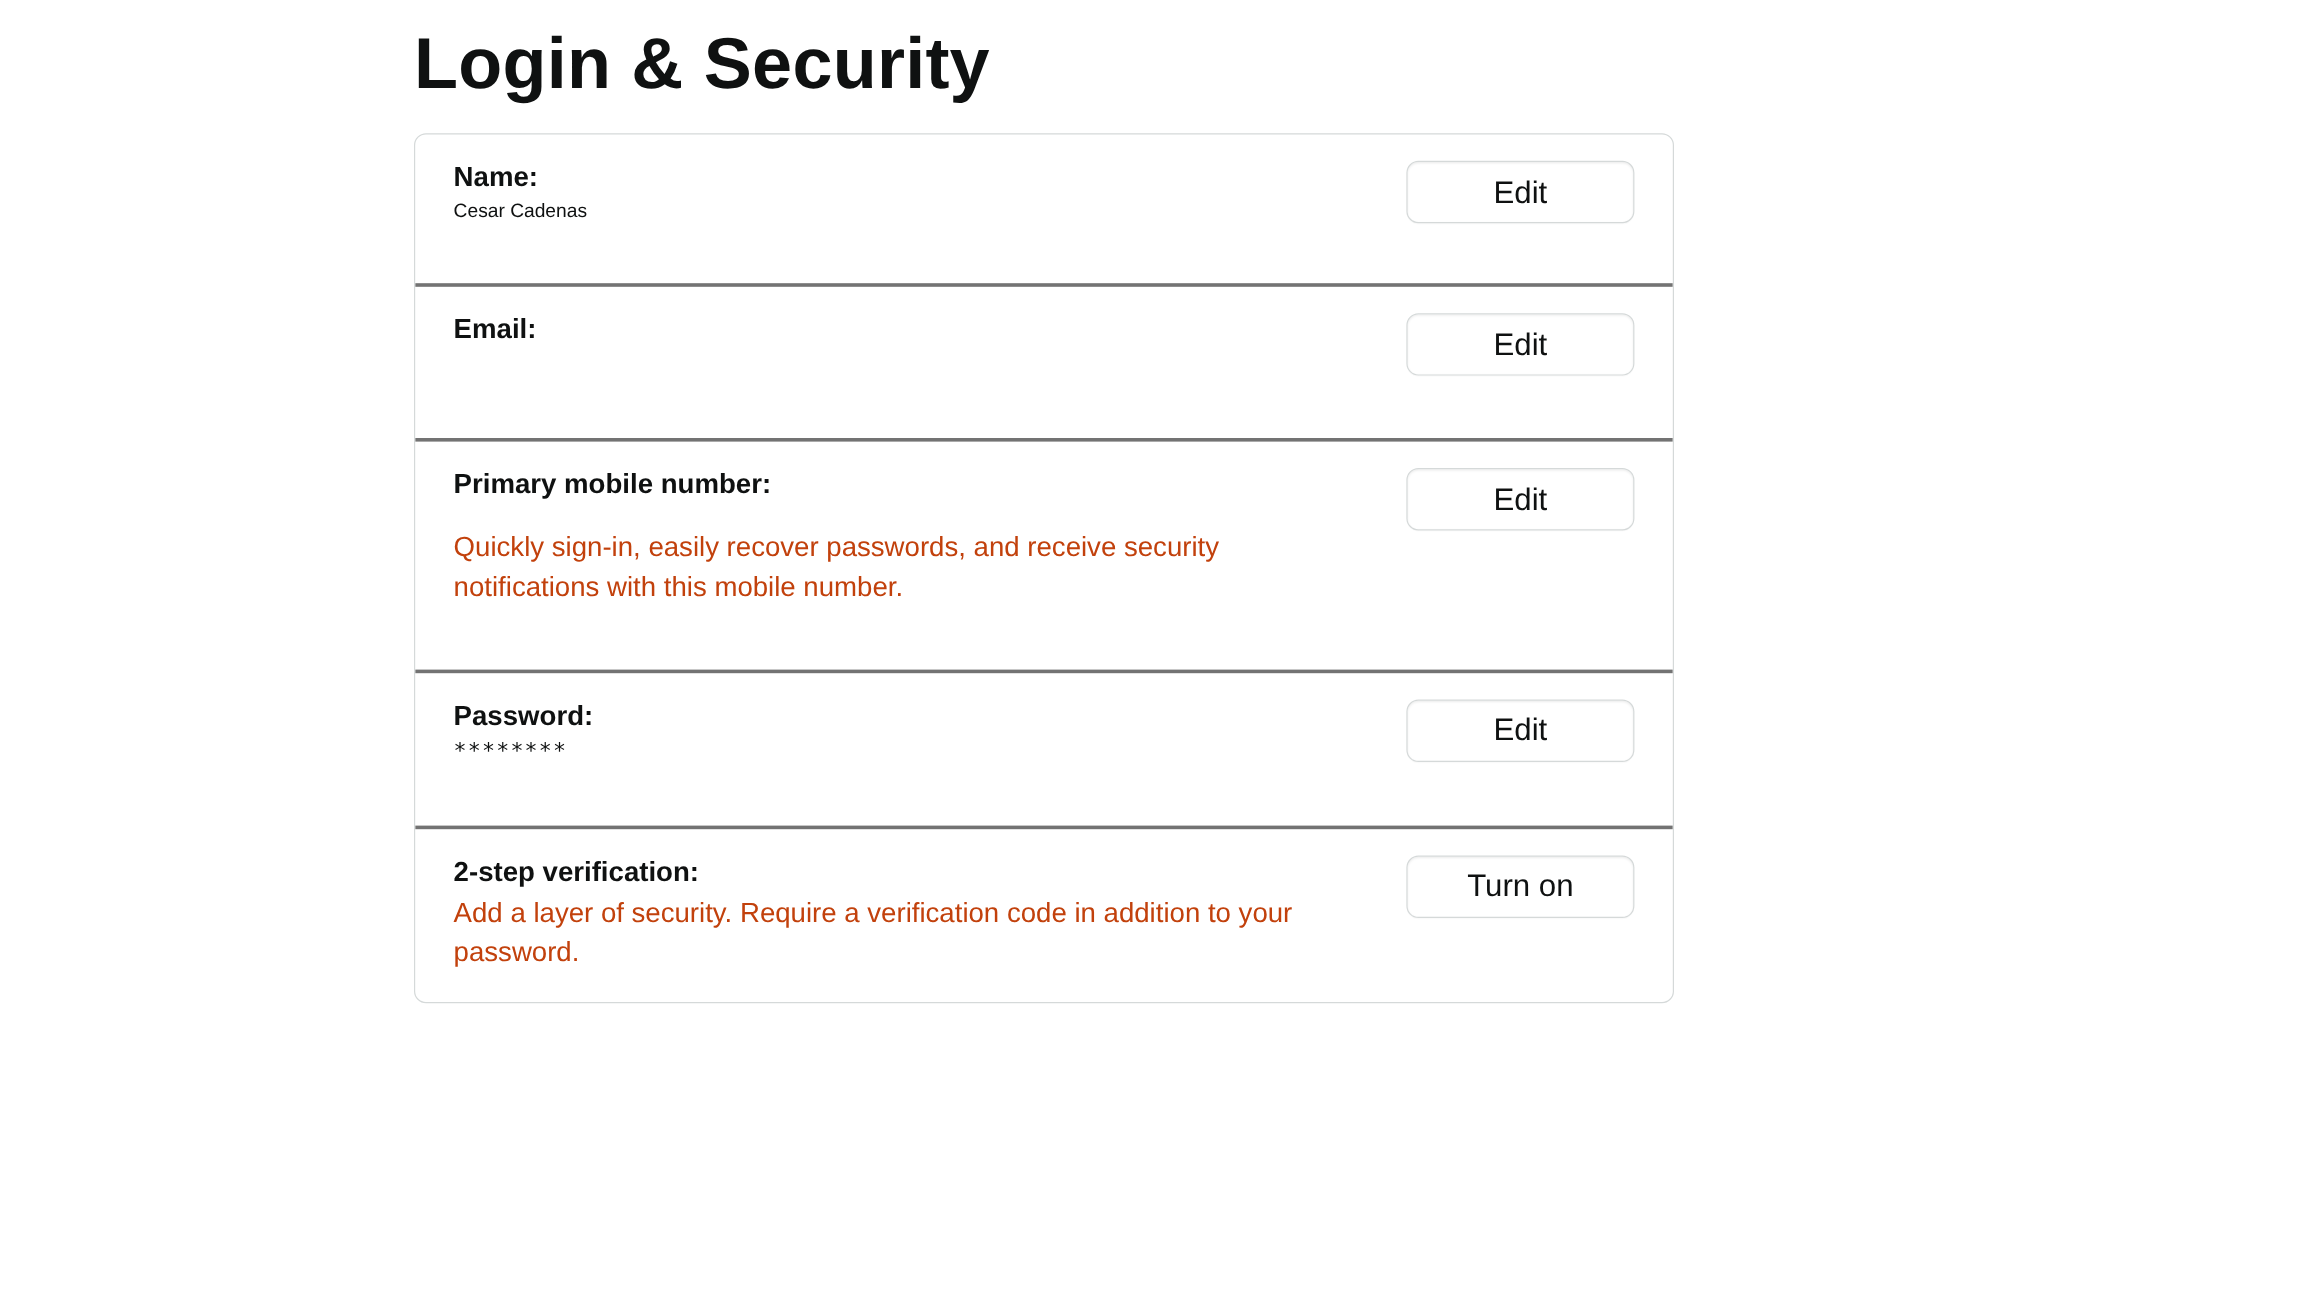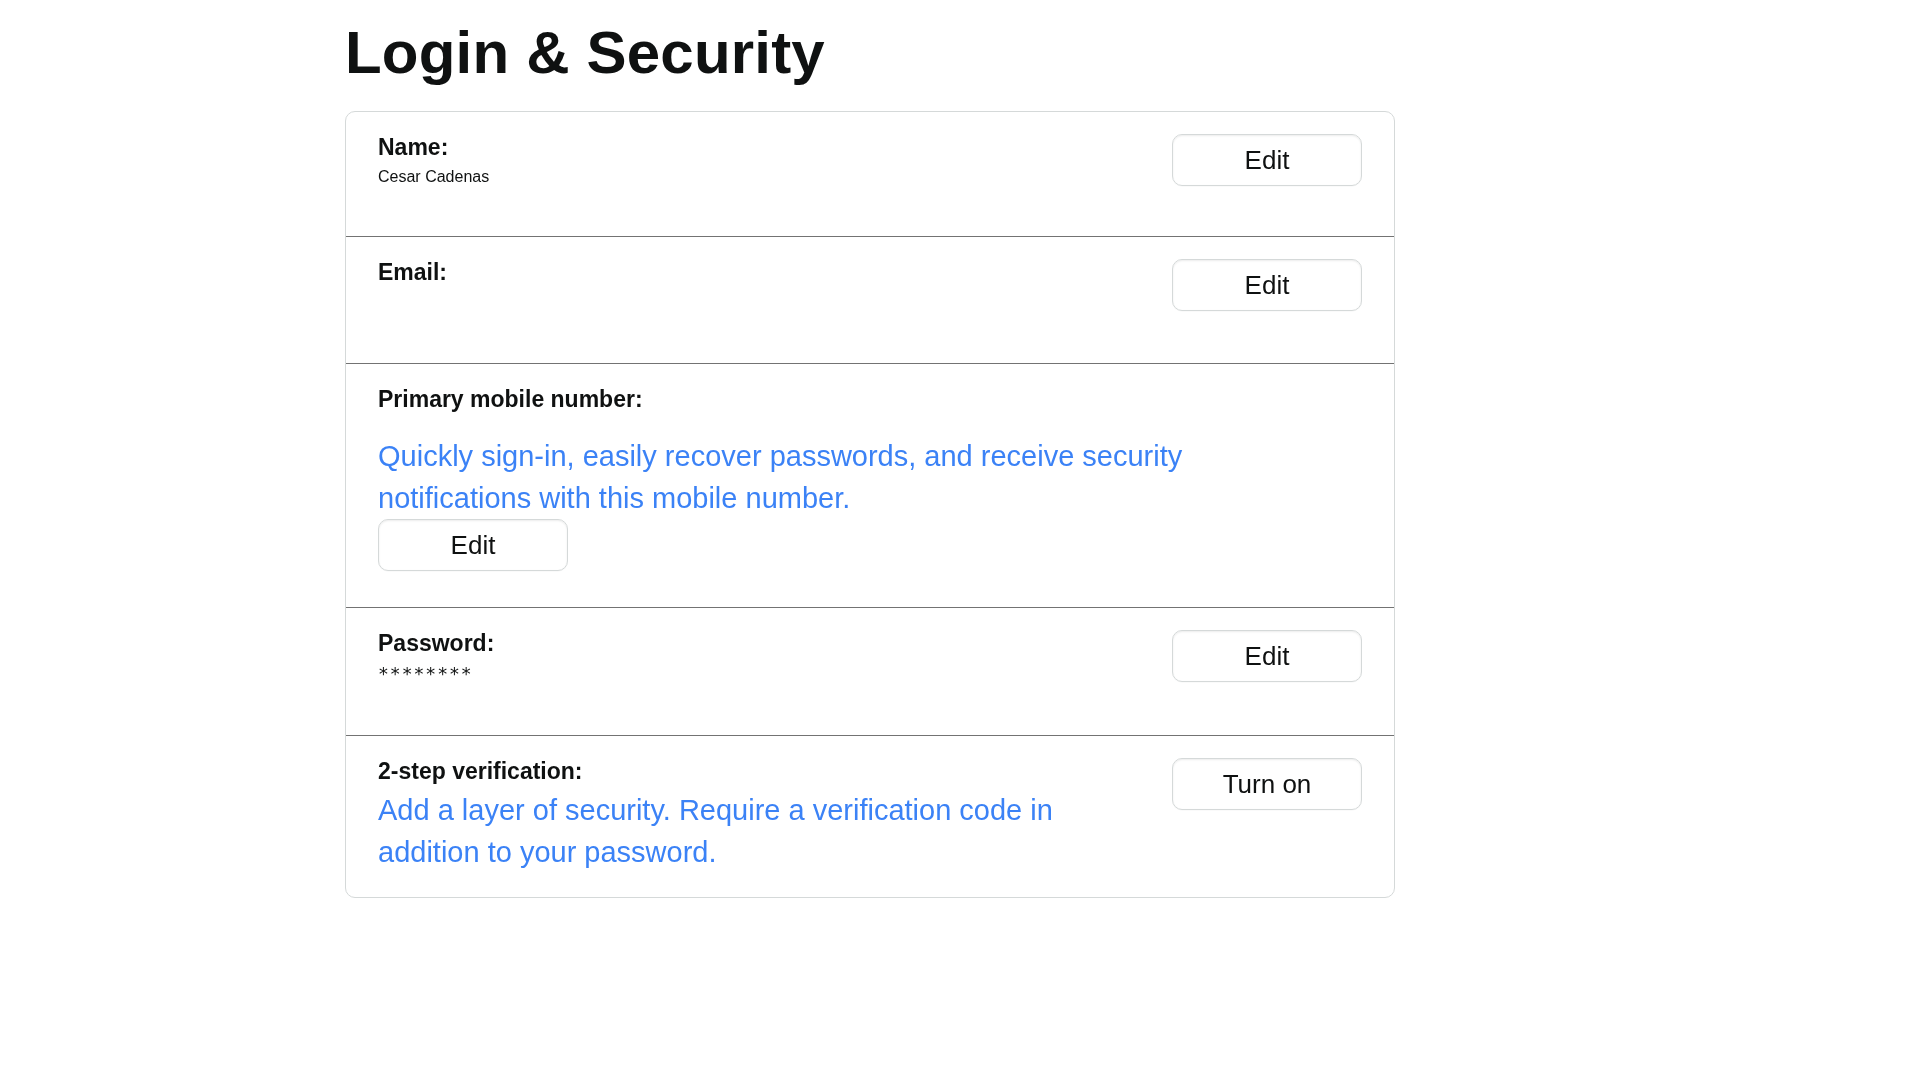--- a/index.html
+++ b/index.html
@@ -33,21 +33,21 @@
   }
   .panel {
     border: 1px solid #d5d9d9;
     border-radius: 10px;
     overflow: hidden;
     background: #fff;
   }
   .row {
     display: flex;
     padding: 22px 32px 32px 32px;
-    border-bottom: 1px solid #737373;
+    border-bottom: 3px solid #737373;
   }
   .row:last-child {
     border-bottom: none;
   }
   .row-left {
     flex: 1;
     padding-right: 40px;
   }
   .row-label {
     font-size: 23px;
@@ -55,23 +55,23 @@
     color: #0f1111;
     margin-bottom: 4px;
   }
   .row-value {
     font-size: 16px;
     font-weight: 400;
     color: #0f1111;
     line-height: 1.45;
   }
   .row-desc {
-    font-size: 29px;
+    font-size: 23px;
     font-weight: 400;
-    color: #3b82f6;
+    color: #c2410c;
     line-height: 1.45;
     margin-top: 12px;
   }
   .row-desc.no-top-gap {
     margin-top: 0;
   }
   .row-right {
     flex: 0 0 auto;
     display: flex;
     align-items: flex-start;
@@ -93,21 +93,21 @@
   }
   .masked {
     letter-spacing: 1px;
     font-family: monospace;
     font-size: 18px;
     color: #0f1111;
   }
   
   .row.name-row  { padding-bottom: 48px; }
   .row.email-row { padding-bottom: 52px; gap: 37px; }
-  .row.mobile-row{ padding-bottom: 36px; flex-direction: column; }
+  .row.mobile-row{ padding-bottom: 52px; }
   .row.passkey-row{ padding-bottom: 42px; }
   .row.password-row{ padding-bottom: 48px; }
   .row.twostep-row{ padding-bottom: 24px; }
   .row.mobile-row .row-desc { margin-top: 22px; }
 </style>
 </head>
 <body>
 
 <div class="page-wrap">
   <div class="content">

